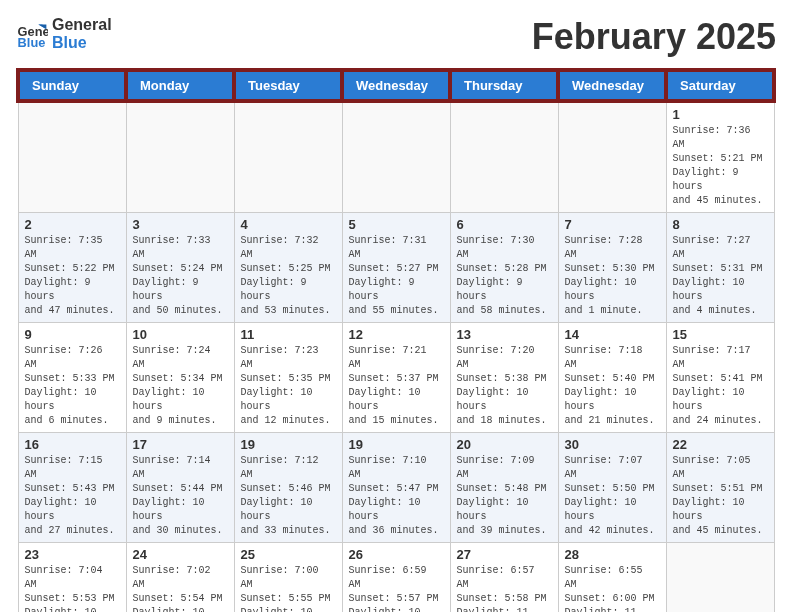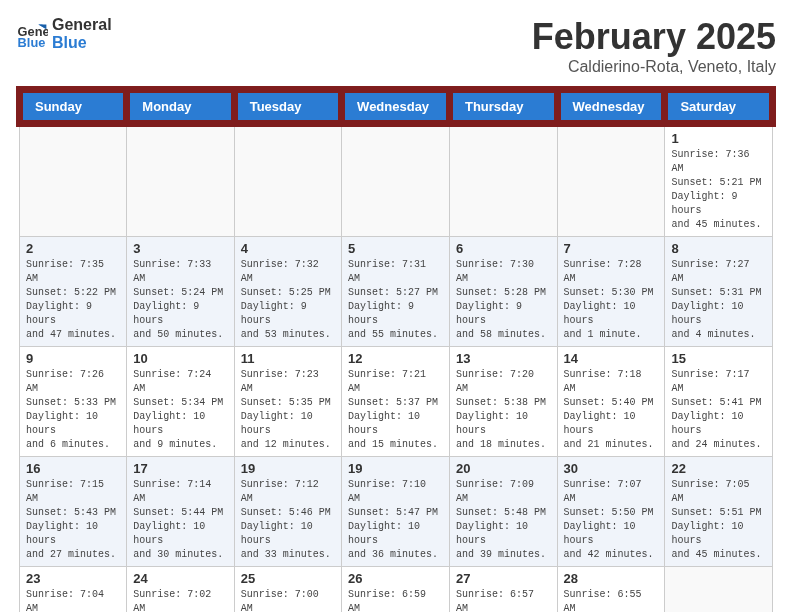--- a/index.html
+++ b/index.html
@@ -43,21 +43,21 @@
       border-collapse: collapse;
       border: 1px solid #ccc;
     }
     .calendar th {
       background: #2b7cd3;
       color: #fff;
       font-size: 13px;
       font-weight: bold;
       padding: 6px 12px;
       text-align: left;
-      border: 7px solid #7f1d1d;
+      border: 4px solid #7f1d1d;
     }
     .calendar td {
       vertical-align: top;
       border: 1px solid #ccc;
       padding: 4px 6px;
       width: 108px;
       min-height: 90px;
       font-size: 10.5px;
       color: #333;
       background: #fff;
@@ -92,21 +92,20 @@
       <polygon points="28,8 38,14 33,8" fill="#2b7cd3"></polygon>
       <polygon points="28,8 38,14 38,8" fill="#1a5fa8"></polygon>
     </svg>
     <div>
       <div style="font-size:16px;font-weight:bold;color:#333;line-height:1.1;">General</div>
       <div style="font-size:16px;font-weight:bold;color:#2b7cd3;line-height:1.1;">Blue</div>
     </div>
   </div>
   <div class="title-block">
     <div class="month-title">February 2025</div>
-    <div class="location">Caldierino-Rota, Veneto, Italy</div>
   </div>
 </div>
 
 <table class="calendar">
   <thead>
     <tr>
       <th>Sunday</th>
       <th>Monday</th>
       <th>Tuesday</th>
       <th>Wednesday</th>

